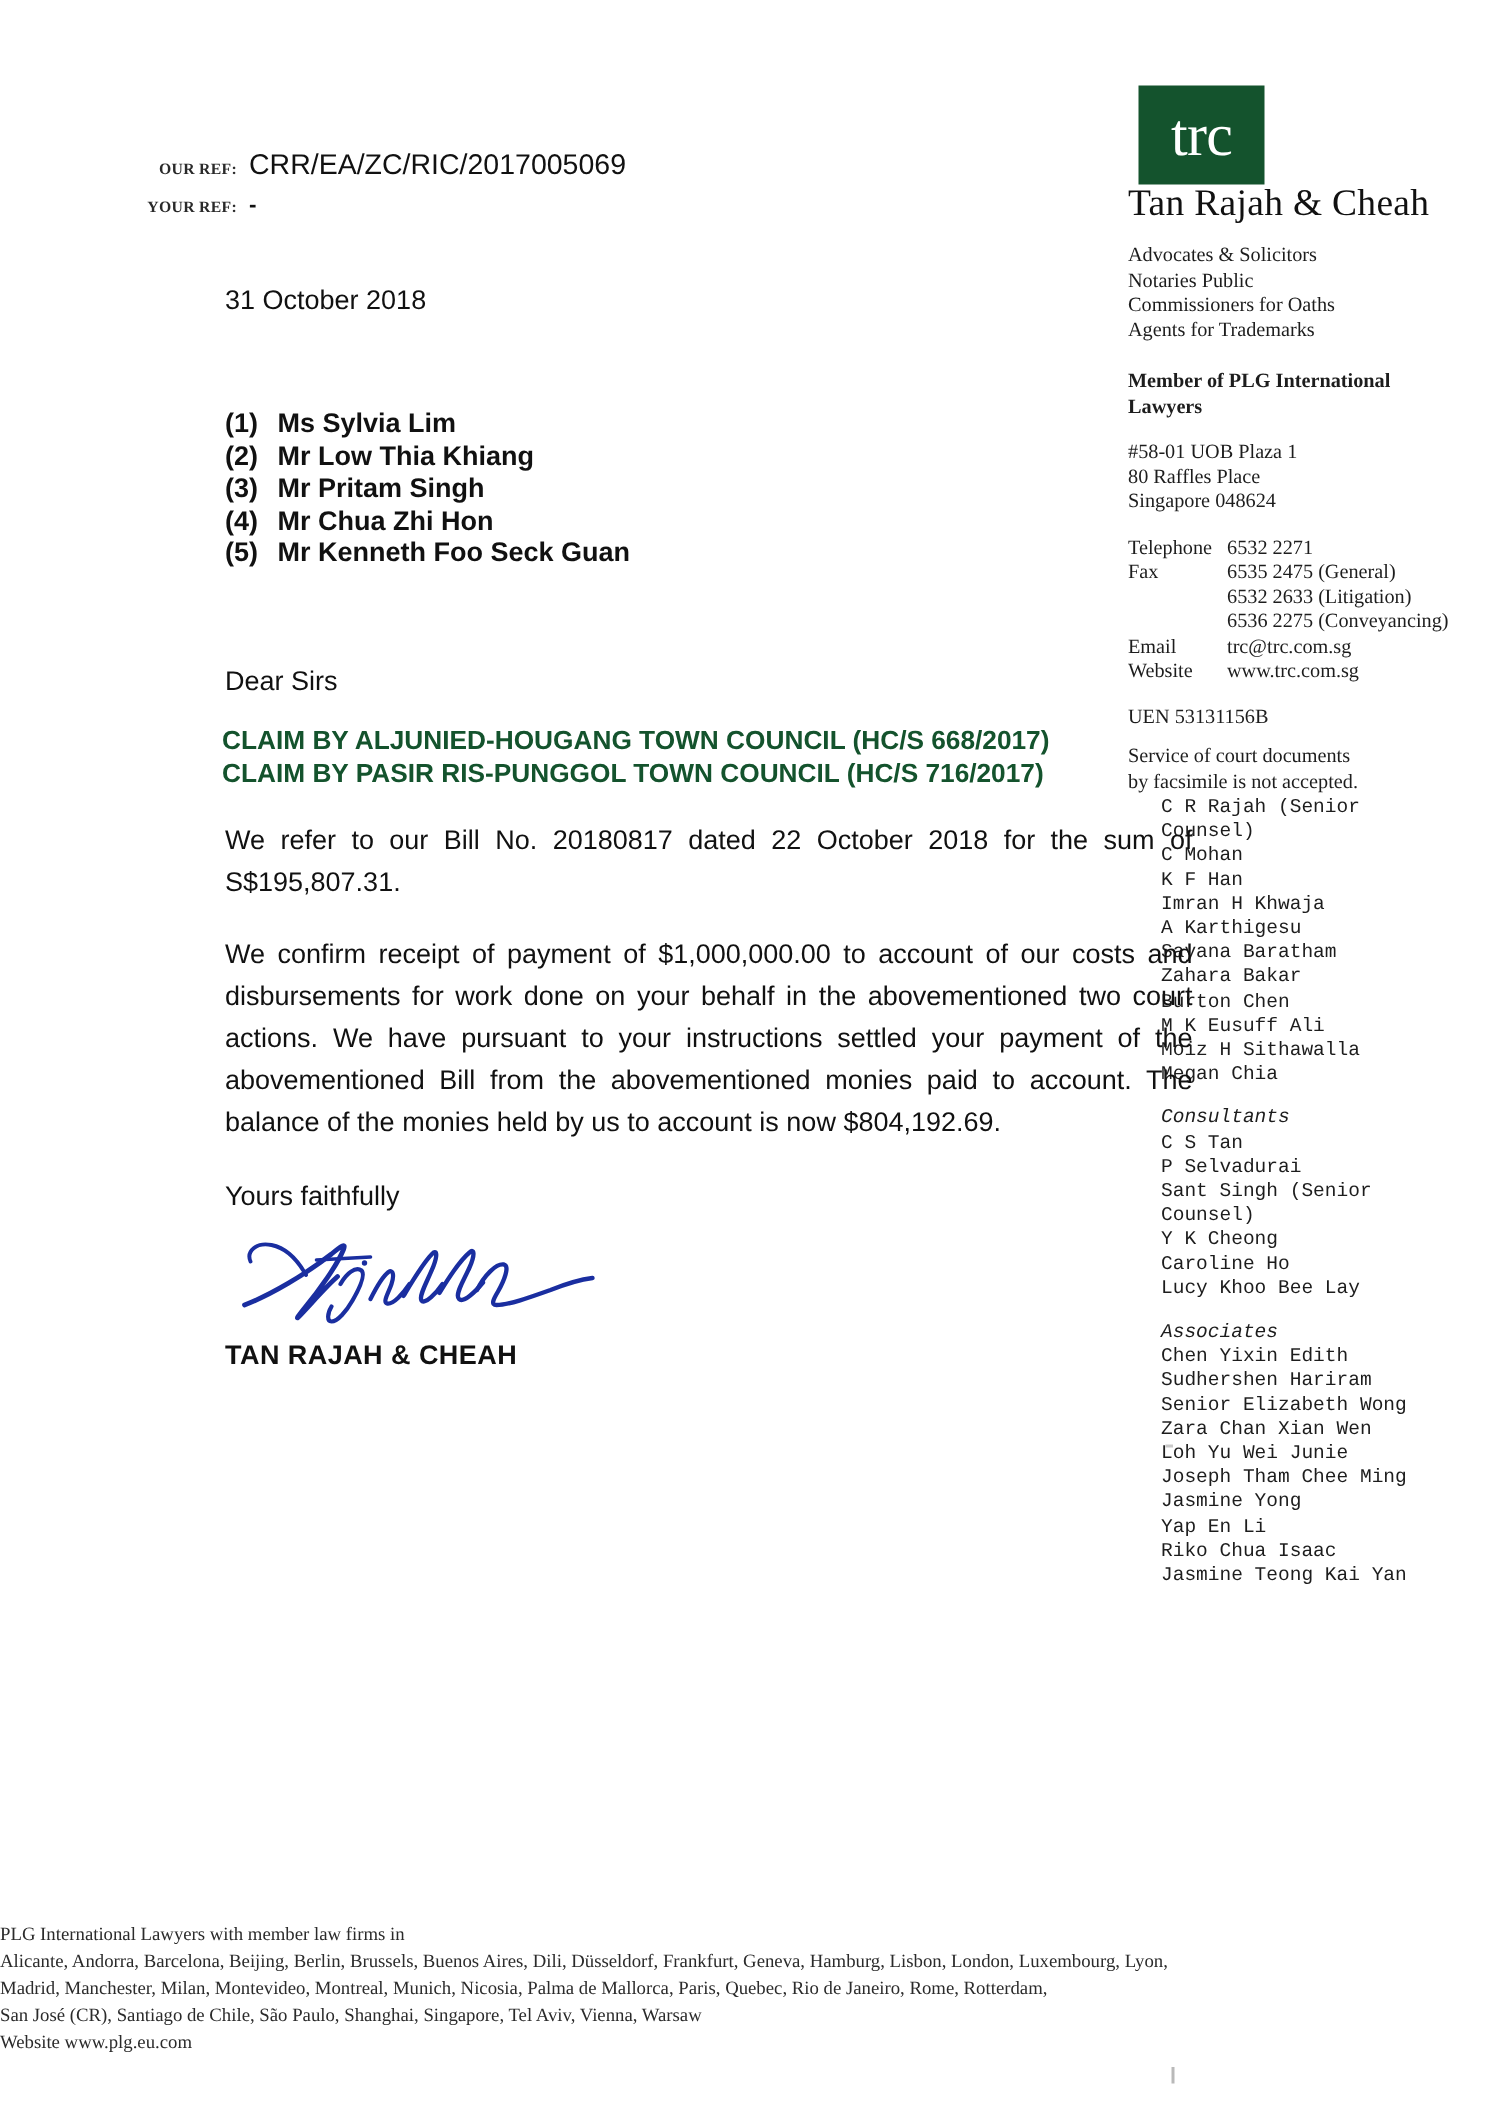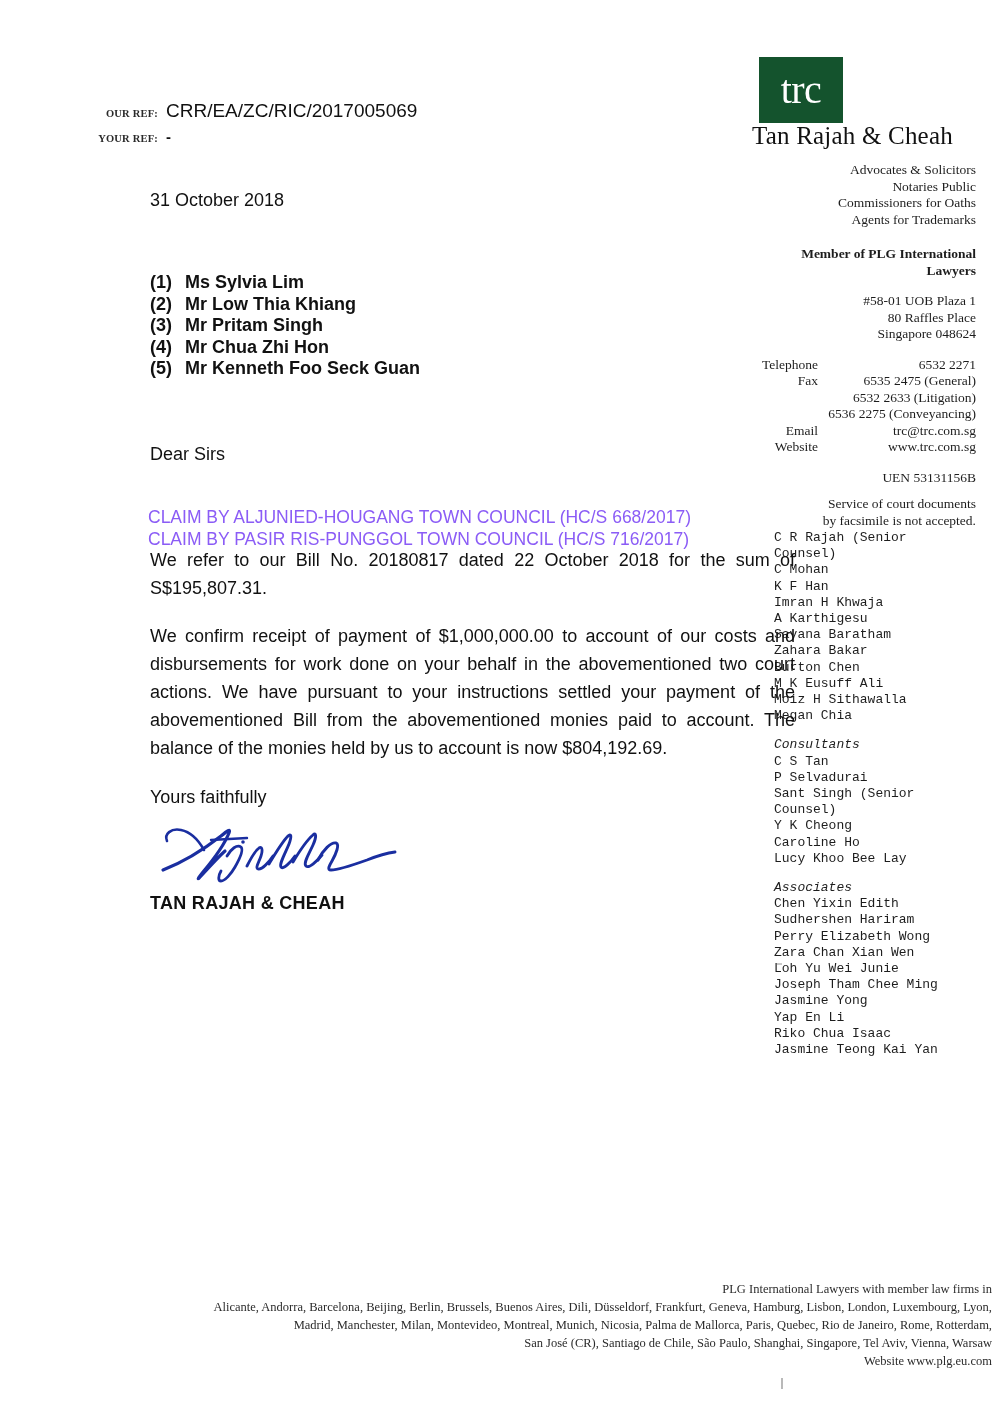--- a/index.html
+++ b/index.html
@@ -59,21 +59,20 @@
     letter-spacing: 0.2px;
     white-space: nowrap;
     color: #111;
   }
 
   .lh-block {
     font-family: "Liberation Serif", serif;
     font-size: 13.5px;
     line-height: 16.5px;
     color: #1d1d1d;
-    text-align: right;
   }
   .lh-block.bold { font-weight: bold; }
   .lh-gap-lg { height: 18px; }
   .lh-gap-md { height: 14px; }
   .lh-gap-sm { height: 10px; }
 
   .kv-row {
     display: flex;
   }
   .kv-key {
@@ -155,26 +154,26 @@
     left: 150px;
     top: 444px;
     font-family: "Liberation Sans", sans-serif;
     font-size: 18px;
     color: #111;
   }
 
   .subject {
     position: absolute;
     left: 148px;
-    top: 506px;
+    top: 482px;
     font-family: "Liberation Sans", sans-serif;
     font-size: 17.5px;
-    font-weight: normal;
+    font-weight: bold;
     line-height: 22px;
-    color: #8b5cf6;
+    color: #14532d;
     white-space: nowrap;
   }
 
   .body-para {
     position: absolute;
     left: 150px;
     width: 645px;
     font-family: "Liberation Sans", sans-serif;
     font-size: 18px;
     line-height: 28px;
@@ -209,21 +208,21 @@
     letter-spacing: 0.3px;
     color: #111;
   }
 
   
   .footer {
     position: absolute;
     left: 0;
     top: 1280px;
     width: 992px;
-    text-align: right;
+    text-align: left;
     font-family: "Liberation Serif", serif;
     font-size: 12.5px;
     line-height: 18px;
     color: #2b2b2b;
   }
   .footer div { white-space: nowrap; }
 
   .scan-artifact {
     position: absolute;
     left: 781px;
@@ -336,21 +335,21 @@
     <div>Sant Singh (Senior Counsel)</div>
     <div>Y K Cheong</div>
     <div>Caroline Ho</div>
     <div>Lucy Khoo Bee Lay</div>
 
     <div class="staff-gap"></div>
 
     <div class="staff-heading">Associates</div>
     <div>Chen Yixin Edith</div>
     <div>Sudhershen Hariram</div>
-    <div>Perry Elizabeth Wong</div>
+    <div>Senior Elizabeth Wong</div>
     <div>Zara Chan Xian Wen</div>
     <div>Loh Yu Wei Junie</div>
     <div>Joseph Tham Chee Ming</div>
     <div>Jasmine Yong</div>
     <div>Yap En Li</div>
     <div>Riko Chua Isaac</div>
     <div>Jasmine Teong Kai Yan</div>
   </div>
 
   <div class="refs">

